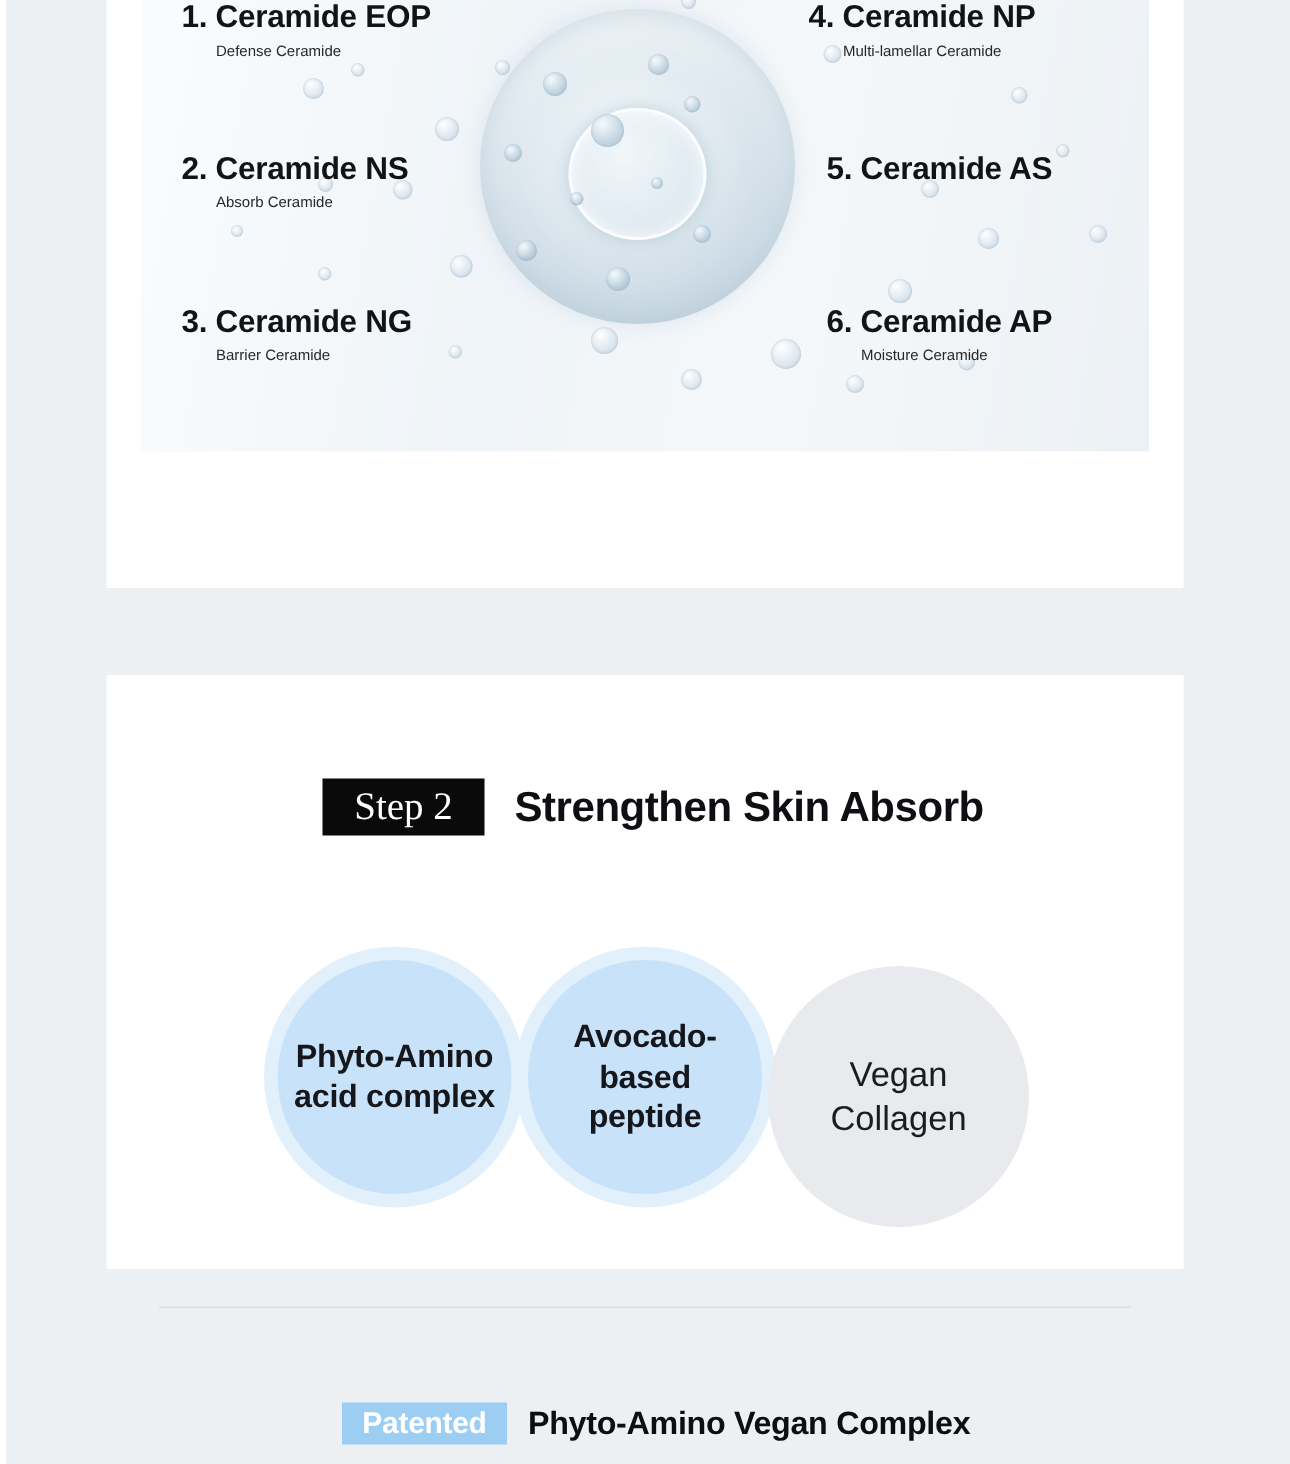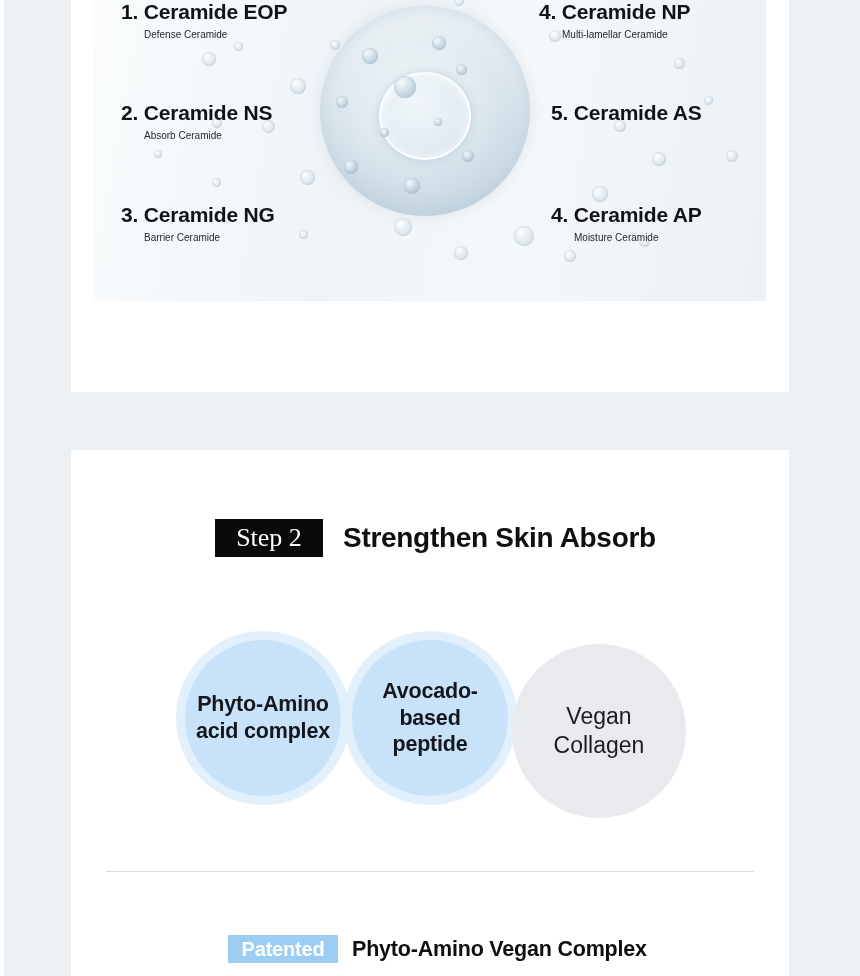--- a/index.html
+++ b/index.html
@@ -34,21 +34,21 @@
   .bubble{position:absolute;border-radius:50%;
         background:radial-gradient(circle at 35% 30%,rgba(255,255,255,.95),rgba(197,214,227,.5) 62%,rgba(165,189,206,.65) 100%);
         box-shadow:inset 0 0 2px rgba(140,170,192,.6);}
   .bubble--in{background:radial-gradient(circle at 35% 30%,rgba(245,250,252,.95),rgba(175,198,214,.65) 60%,rgba(150,178,198,.8) 100%);}
 
   .ceramide-item{position:absolute;width:300px;}
   .ceramide-title{font-size:21px;font-weight:600;color:var(--text-dark);line-height:23px;letter-spacing:-.2px;}
   .ceramide-desc{font-size:10px;font-weight:400;color:var(--text-sub);line-height:19px;padding-left:23px;margin-top:2px;}
 
   
-  .card2{position:absolute;left:71px;top:450px;width:718px;height:526px;background:var(--card-bg);}
+  .card2{position:absolute;left:71px;top:450px;width:718px;height:396px;background:var(--card-bg);}
   .step-badge{position:absolute;left:144px;top:69px;width:108px;height:38px;background:var(--step-badge-bg);
         display:flex;align-items:center;justify-content:center;
         font-family:"Liberation Serif","DejaVu Serif",serif;font-size:26px;font-weight:500;color:#fff;}
   .step-heading{position:absolute;left:272px;top:69px;height:38px;display:flex;align-items:center;
         font-size:28px;font-weight:700;color:#0e0f12;letter-spacing:-.3px;}
 
   .circle{position:absolute;border-radius:50%;display:flex;align-items:center;justify-content:center;
         text-align:center;}
   .circle--blue{width:156px;height:156px;background:var(--circle-blue);
         box-shadow:0 0 0 9px var(--circle-blue-halo);
@@ -122,21 +122,21 @@
       <div class="ceramide-desc">Barrier Ceramide</div>
     </div>
     <div class="ceramide-item" style="left:468px;top:0">
       <div class="ceramide-title">4. Ceramide NP</div>
       <div class="ceramide-desc">Multi-lamellar Ceramide</div>
     </div>
     <div class="ceramide-item" style="left:480px;top:101px">
       <div class="ceramide-title">5. Ceramide AS</div>
     </div>
     <div class="ceramide-item" style="left:480px;top:203px">
-      <div class="ceramide-title">4. Ceramide AP</div>
+      <div class="ceramide-title">6. Ceramide AP</div>
       <div class="ceramide-desc">Moisture Ceramide</div>
     </div>
   </section>
 
   <section class="card2">
     <div class="step-badge">Step 2</div>
     <div class="step-heading">Strengthen Skin Absorb</div>
 
     <div class="circle circle--blue" style="left:114px;top:190px">
       <div>

